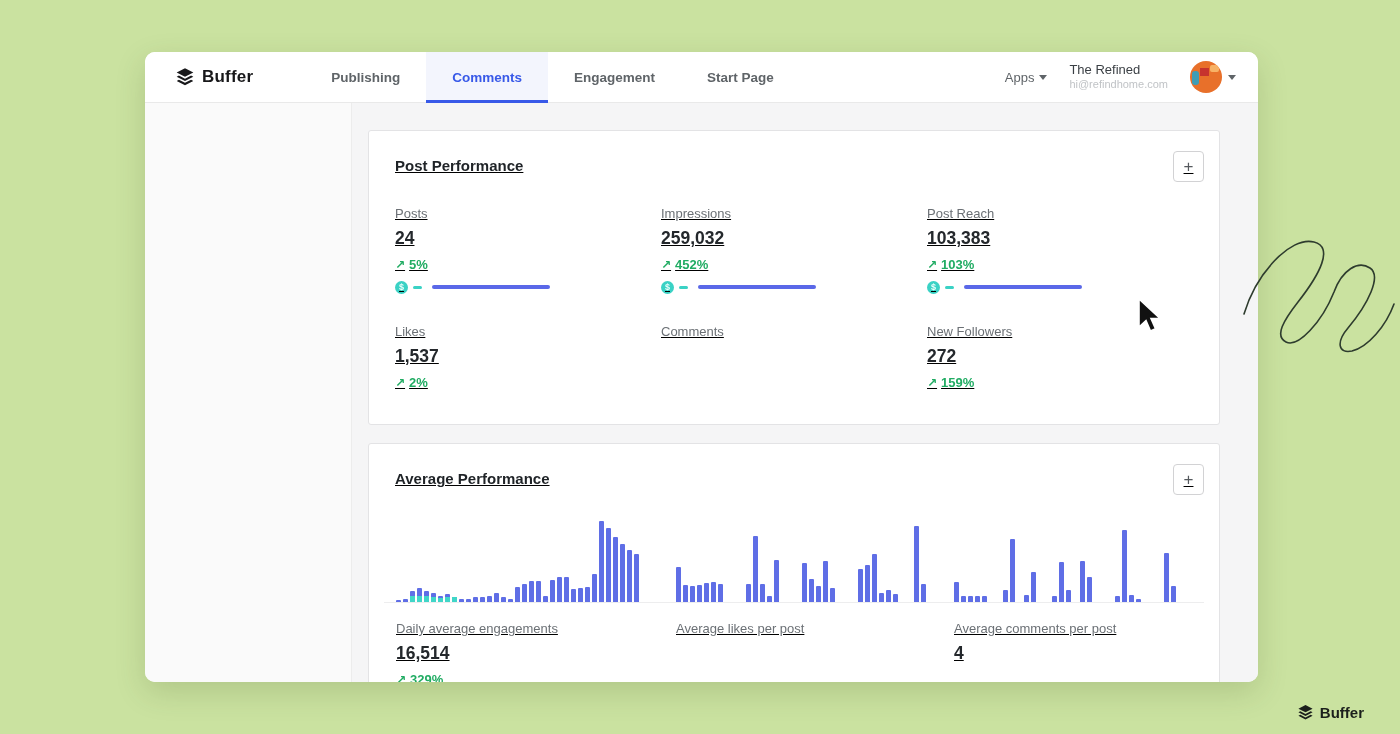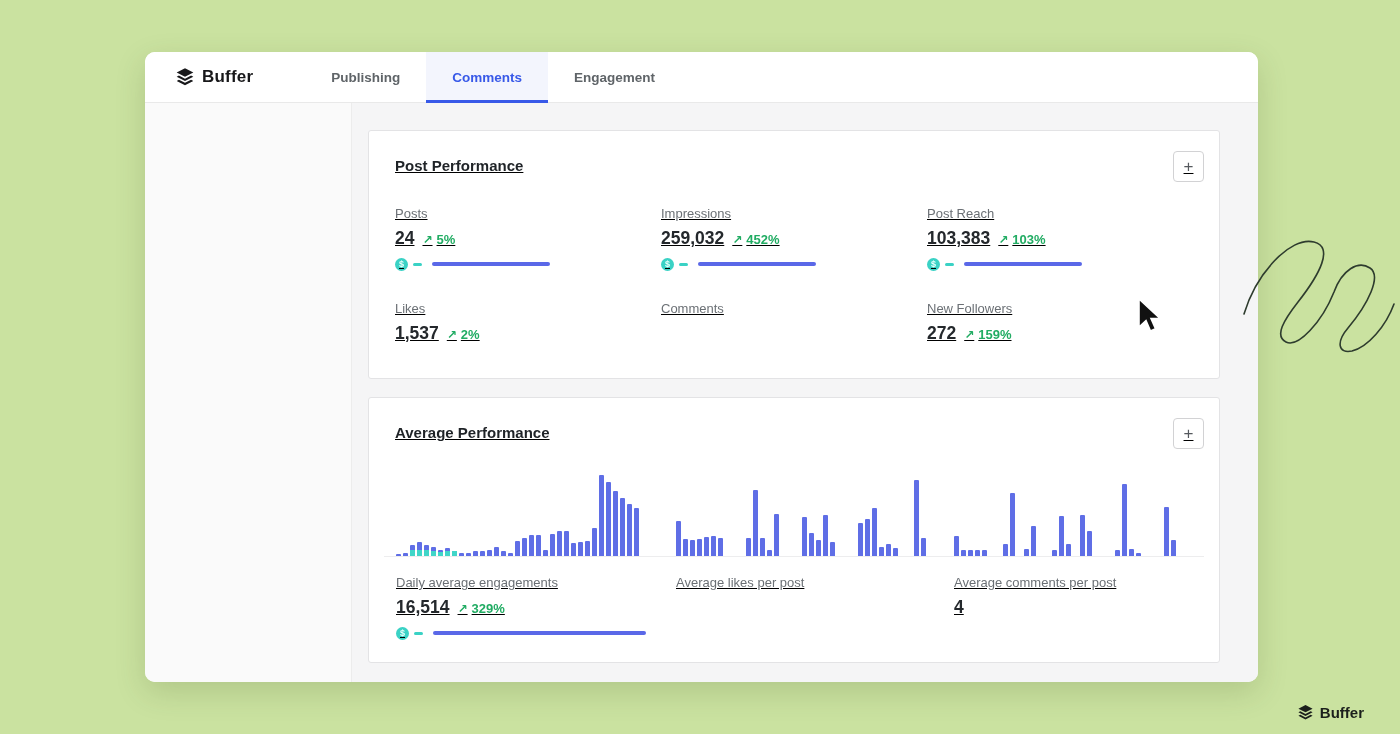--- a/index.html
+++ b/index.html
@@ -58,21 +58,21 @@
     width:31px; height:31px; border:1px solid #d2d2d4; border-radius:4px; background:#fff;
     font-size:17px; color:#55595e; display:flex; align-items:center; justify-content:center; cursor:pointer;
   }
 
   
   .metrics-grid {
     display:grid; grid-template-columns:266px 266px auto; row-gap:30px;
     padding:22px 0 34px 11px; margin-top:2px;
   }
   .m-label { font-size:13px; color:#6b7075; margin-bottom:7px; }
-  .m-value-row { display:flex; align-items:baseline; gap:8px; }
+  .m-value-row { display:flex; align-items:baseline; gap:8px;flex-direction:column; }
   .m-value { font-size:17.5px; font-weight:bold; color:#24282c; }
   .chg { font-size:13px; font-weight:bold; display:inline-flex; align-items:baseline; gap:4px; }
   .chg .arrow { font-size:12px; }
   .chg.up { color:#21ac63; }
   .chg.down { color:#d6455a; }
   .progress { display:flex; align-items:center; margin-top:8px; height:14px; }
   .p-circle {
     width:13px; height:13px; border-radius:50%; background:#3ad2c5; color:#eafffc;
     font-size:9px; font-weight:bold; display:flex; align-items:center; justify-content:center; flex:0 0 13px;
   }
@@ -120,21 +120,42 @@
     <nav class="tabs" id="tabs">
         <div class="tab">
           <span>Publishing</span>
         </div>
         <div class="tab active">
           <span>Comments</span>
         </div>
         <div class="tab">
           <span>Engagement</span>
         </div>
+        <div class="tab">
+          <span>Start Page</span>
+        </div>
       </nav>
+    <div class="nav-right">
+      <div class="apps">
+        <span>Apps</span>
+        <span class="caret"></span>
+      </div>
+      <div class="account">
+        <div class="acc-name">The Refined</div>
+        <div class="acc-email">hi@refindhome.com</div>
+      </div>
+      <div class="avatar-wrap">
+        <div class="avatar">
+          <span class="av-teal"></span>
+          <span class="av-red"></span>
+          <span class="av-lite"></span>
+        </div>
+        <span class="caret"></span>
+      </div>
+    </div>
   </header>
 
   <div class="body">
     <aside class="sidebar"></aside>
     <main class="content">
 
       <section class="card">
         <div class="card-head">
           <h2 class="card-title">Post Performance</h2>
           <button class="plus-btn">+</button>

